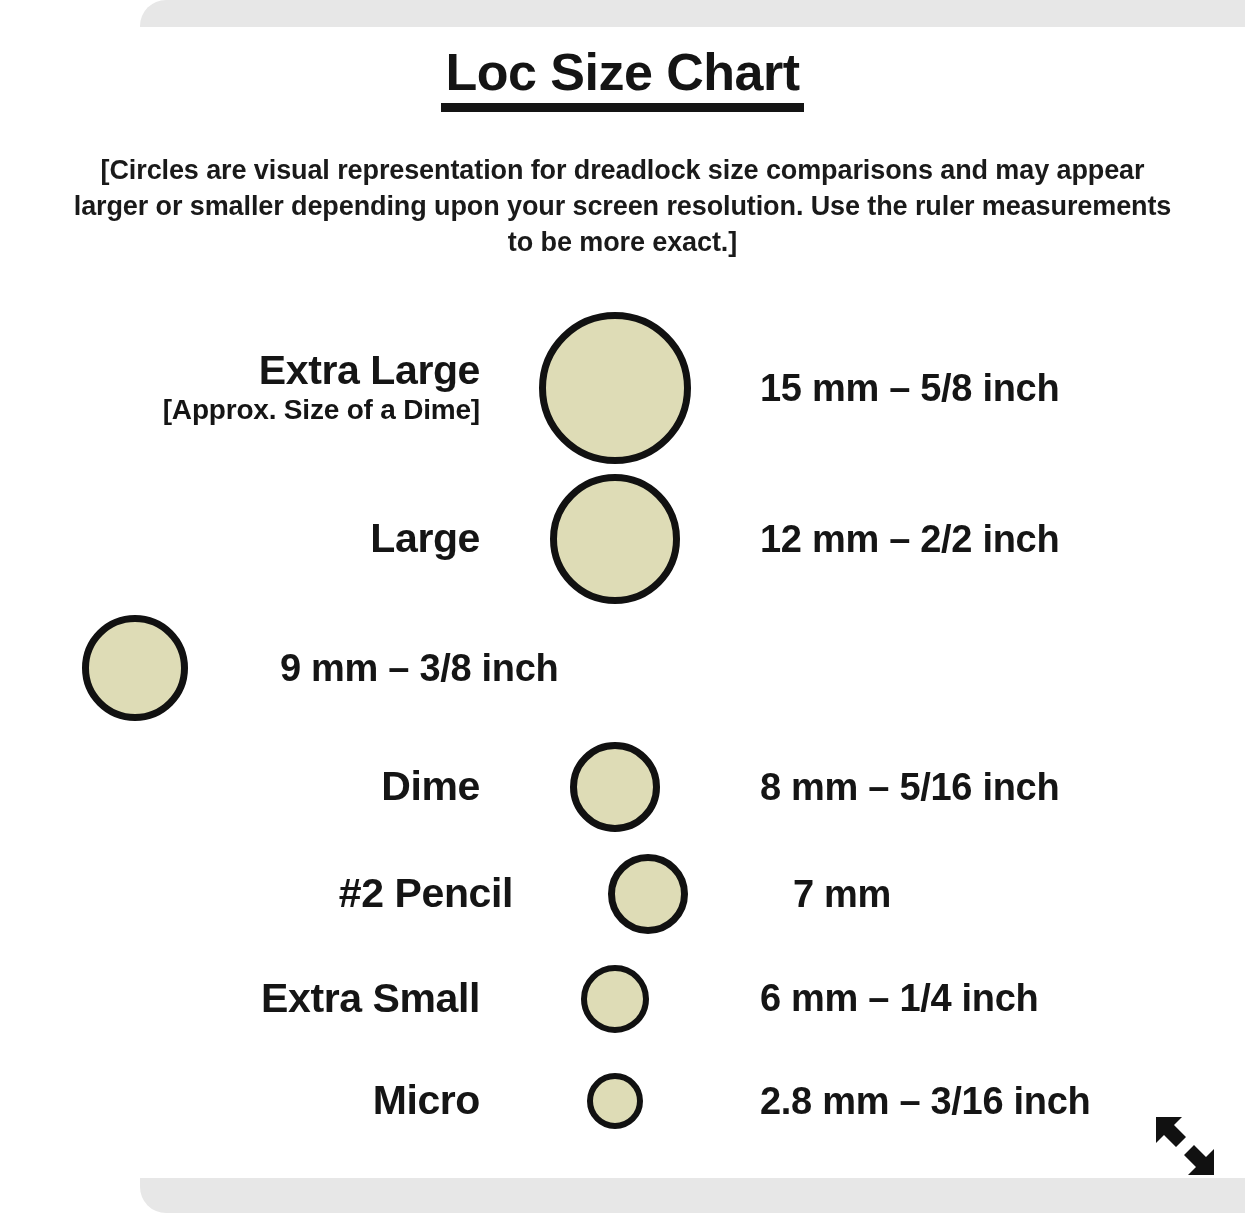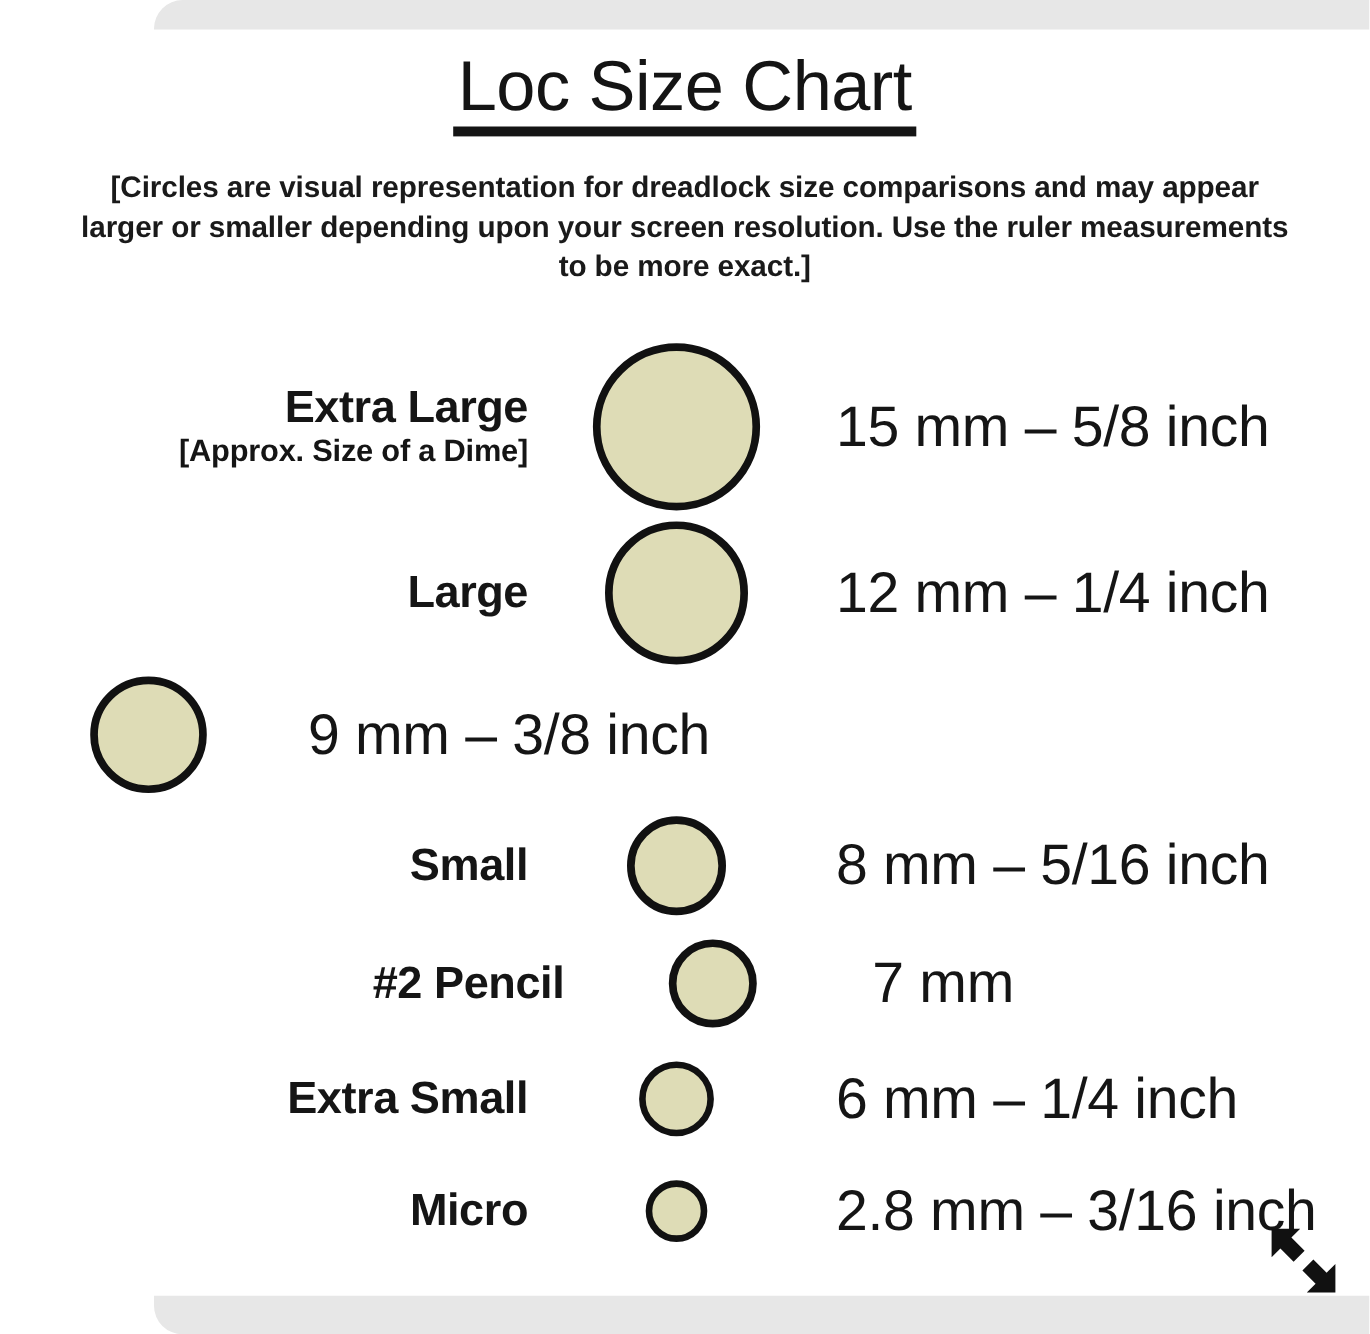--- a/index.html
+++ b/index.html
@@ -48,22 +48,22 @@
   
   #title-block {
     position: absolute;
     left: 0;
     top: 18px;
     width: 1245px;
     text-align: center;
   }
   #page-title {
     display: inline-block;
-    font-size: 64px;
-    font-weight: normal;
+    font-size: 52px;
+    font-weight: bold;
     letter-spacing: -0.5px;
     color: #141414;
     line-height: 1.05;
     border-bottom: 9px solid #141414;
     padding: 0 4px 3px 4px;
   }
 
   #disclaimer {
     position: absolute;
     left: 62px;
@@ -120,22 +120,22 @@
     justify-content: center;
   }
   .size-circle {
     border-radius: 50%;
     background: #dedcb6;
     border: 7px solid #111111;
     box-sizing: border-box;
   }
   .row-measure {
     flex: 1 1 auto;
-    font-size: 52px;
-    font-weight: normal;
+    font-size: 38px;
+    font-weight: bold;
     color: #151515;
     letter-spacing: -0.3px;
     padding-left: 10px;
     white-space: nowrap;
   }
 
   
   #resize-cursor {
     position: absolute;
     left: 1152px;
@@ -169,31 +169,31 @@
         </div>
         <div class="row-measure">15 mm – 5/8 inch</div>
       </div>
       <div class="size-row" style="height: 130px; align-items: center;">
         <div class="row-label">
           <span class="label-main">Large</span>
         </div>
         <div class="circle-cell">
           <div class="size-circle" style="width: 130px; height: 130px; background: rgb(222, 220, 182); border-color: rgb(17, 17, 17);"></div>
         </div>
-        <div class="row-measure">12 mm – 1/4 inch</div>
+        <div class="row-measure">12 mm – 2/2 inch</div>
       </div>
       <div class="size-row" style="height: 128px;">
         <div class="circle-cell">
           <div class="size-circle" style="width: 106px; height: 106px; background: rgb(222, 220, 182); border-color: rgb(17, 17, 17);"></div>
         </div>
         <div class="row-measure">9 mm – 3/8 inch</div>
       </div>
       <div class="size-row" style="height: 110px;">
         <div class="row-label">
-          <span class="label-main">Small</span>
+          <span class="label-main">Dime</span>
         </div>
         <div class="circle-cell">
           <div class="size-circle" style="width: 90px; height: 90px; background: rgb(222, 220, 182); border-color: rgb(17, 17, 17);"></div>
         </div>
         <div class="row-measure">8 mm – 5/16 inch</div>
       </div>
       <div class="size-row" style="height: 104px; padding-left: 33px;">
         <div class="row-label">
           <span class="label-main">#2 Pencil</span>
         </div>

